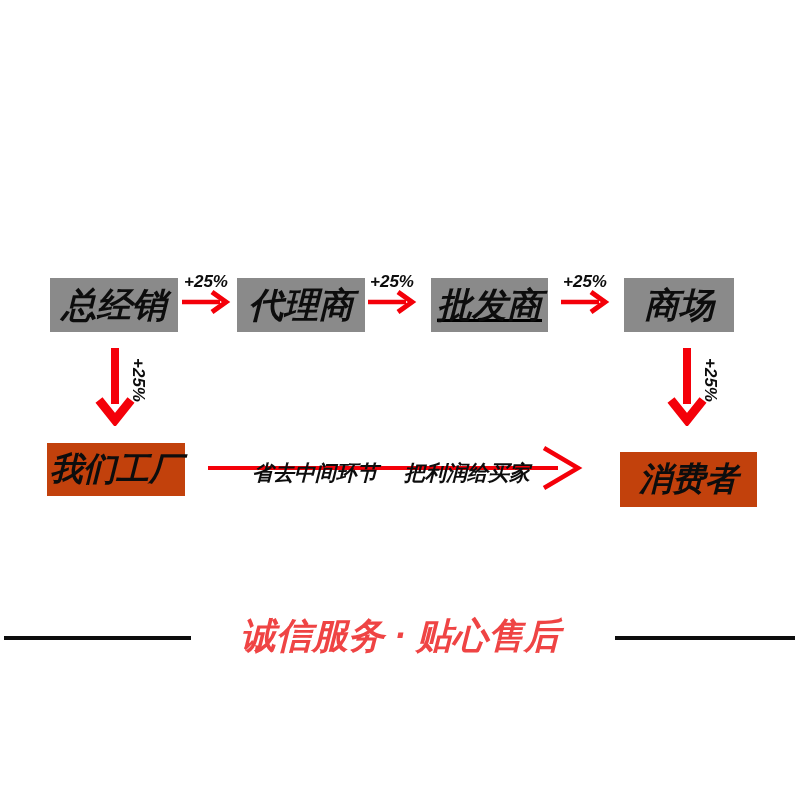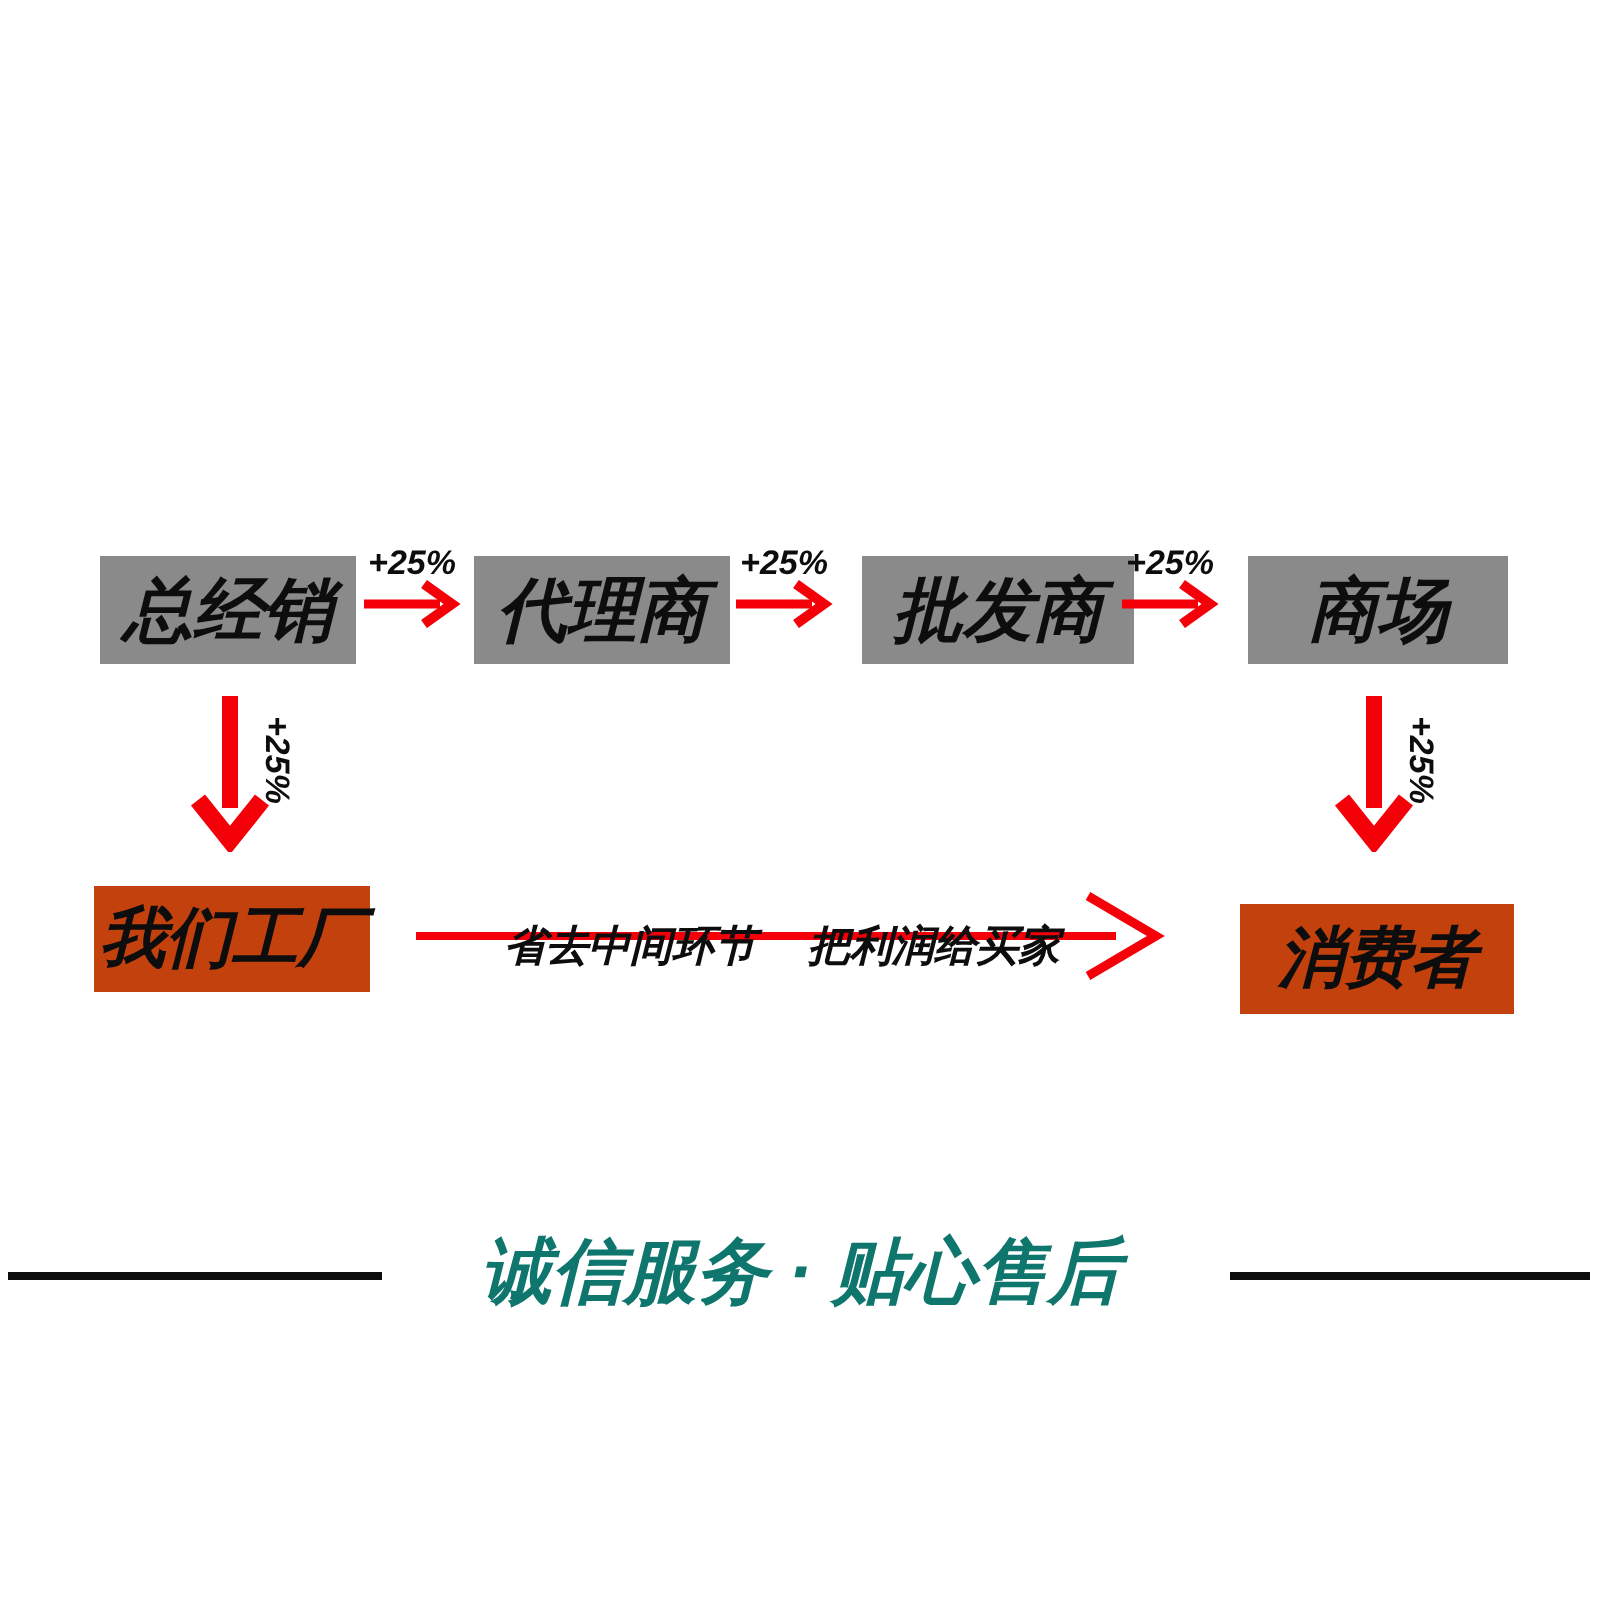--- a/index.html
+++ b/index.html
@@ -47,39 +47,39 @@
   
   .big-arrow{position:absolute;left:206px;top:440px;}
   .arrow-note{
     position:absolute;top:459px;color:#0d0d0d;font-weight:bold;font-style:italic;
     font-size:21px;white-space:nowrap;
   }
   
   .footer-rule{position:absolute;top:636px;height:4px;background:#0d0d0d;}
   .footer-slogan{
     position:absolute;top:612px;left:0;width:800px;text-align:center;
-    color:#0f766e;font-size:36px;font-weight:bold;font-style:italic;white-space:nowrap;
+    color:#ef4444;font-size:36px;font-weight:bold;font-style:italic;white-space:nowrap;
   }
 </style>
 </head>
 <body>
 
 <div class="canvas">
 
 
   <div class="node gray" style="left:50px;width:128px;">
     <span class="node-label">总经销</span>
   </div>
   <div class="node gray" style="left:237px;width:128px;">
     <span class="node-label">代理商</span>
   </div>
-  <div class="node gray" style="left:431px;width:136px;">
+  <div class="node gray" style="left:431px;width:117px;text-decoration:underline;">
     <span class="node-label">批发商</span>
   </div>
-  <div class="node gray" style="left:624px;width:130px;text-align:right;">
+  <div class="node gray" style="left:624px;width:110px;text-align:right;">
     <span class="node-label">商场</span>
   </div>
 
   <div class="harrow-group" style="left:179px;">
     <span class="pct">+25%</span>
     <svg width="52" height="26">
       <line x1="2" y1="14" x2="40" y2="14" stroke="#f40009" stroke-width="4.5"></line>
       <polyline points="32,4 46,14 32,24" stroke="#f40009" stroke-width="5" fill="none"></polyline>
     </svg>
   </div>

